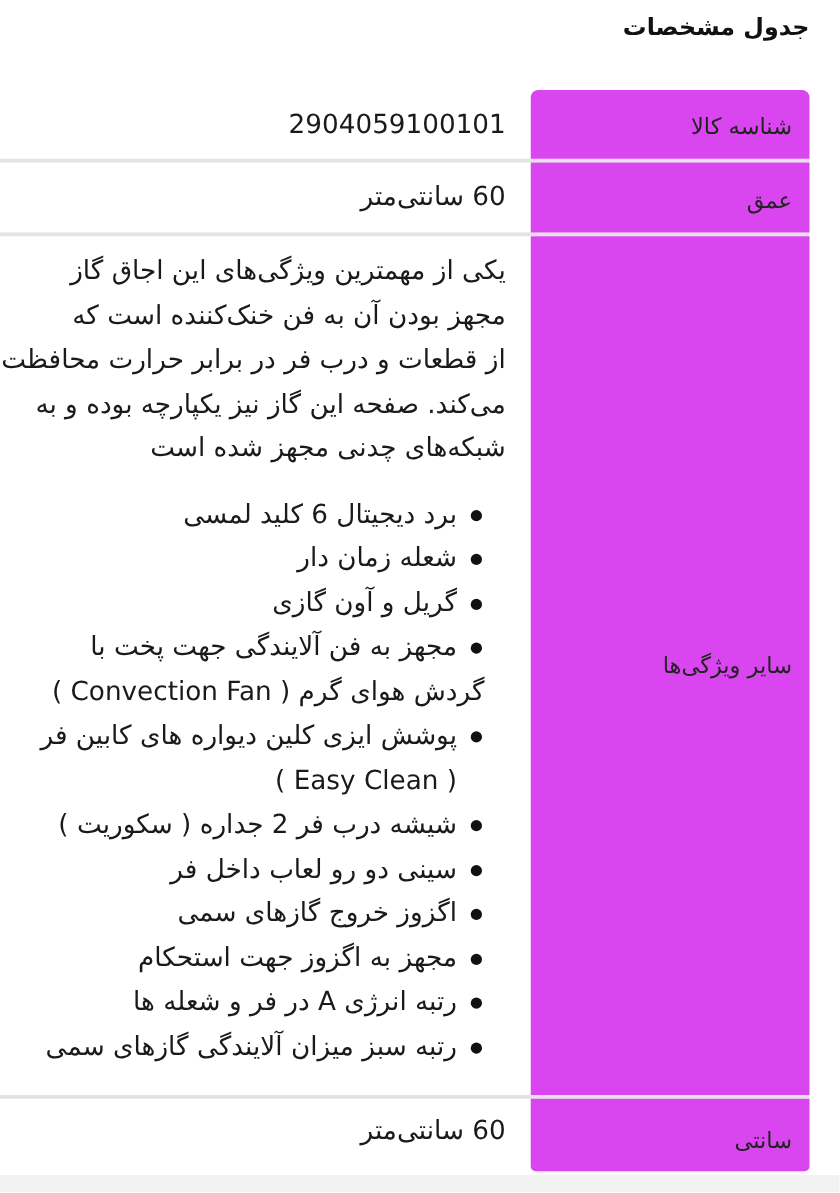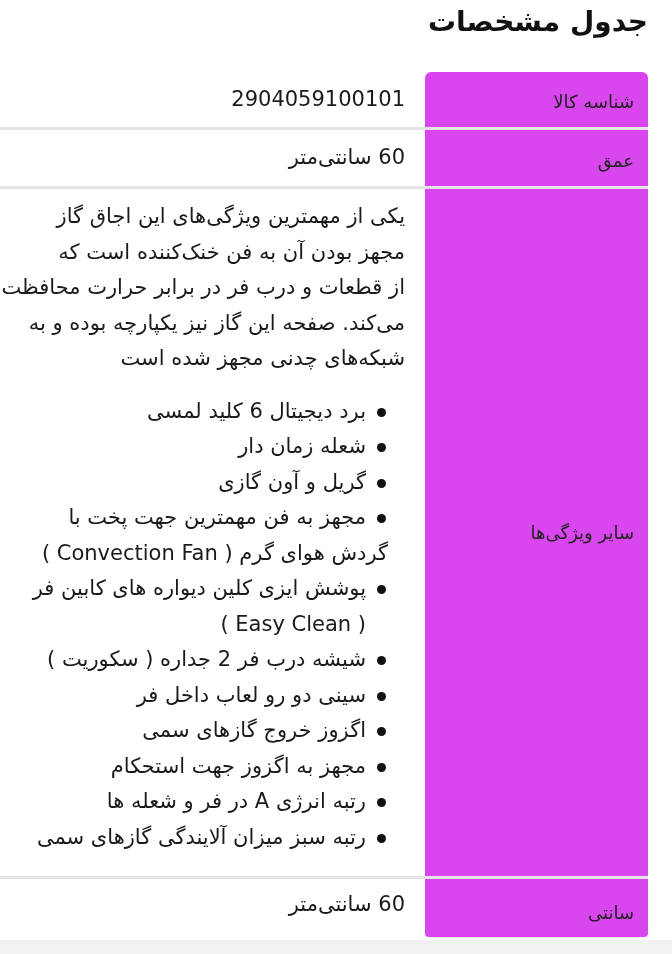--- a/index.html
+++ b/index.html
@@ -13,21 +13,21 @@
     position: relative;
     overflow: hidden;
     font-family: "DejaVu Sans", sans-serif;
     color: #1c1c1c;
     direction: rtl;
   }
   .page-title {
     position: absolute;
     top: 2px;
     right: 24px;
-    font-size: 28px;
+    font-size: 19px;
     font-weight: bold;
     line-height: 40px;
     margin: 0;
     color: #111;
   }
   .spec-table {
     position: absolute;
     top: 72px;
     left: 0;
     width: 648px;
@@ -143,21 +143,21 @@
         <li class="bullet-item">
           <span class="bullet-line">برد دیجیتال 6 کلید لمسی</span>
         </li>
         <li class="bullet-item">
           <span class="bullet-line">شعله زمان دار</span>
         </li>
         <li class="bullet-item">
           <span class="bullet-line">گریل  و آون گازی</span>
         </li>
         <li class="bullet-item">
-          <span class="bullet-line">مجهز به فن مهمترین جهت پخت با</span>
+          <span class="bullet-line">مجهز به فن آلایندگی جهت پخت با</span>
           <span class="bullet-line cont">گردش هوای گرم ( Convection Fan )</span>
         </li>
         <li class="bullet-item">
           <span class="bullet-line">پوشش ایزی کلین دیواره های کابین فر</span>
           <span class="bullet-line">( Easy Clean )</span>
         </li>
         <li class="bullet-item">
           <span class="bullet-line">شیشه درب فر 2 جداره  ( سکوریت )</span>
         </li>
         <li class="bullet-item">

